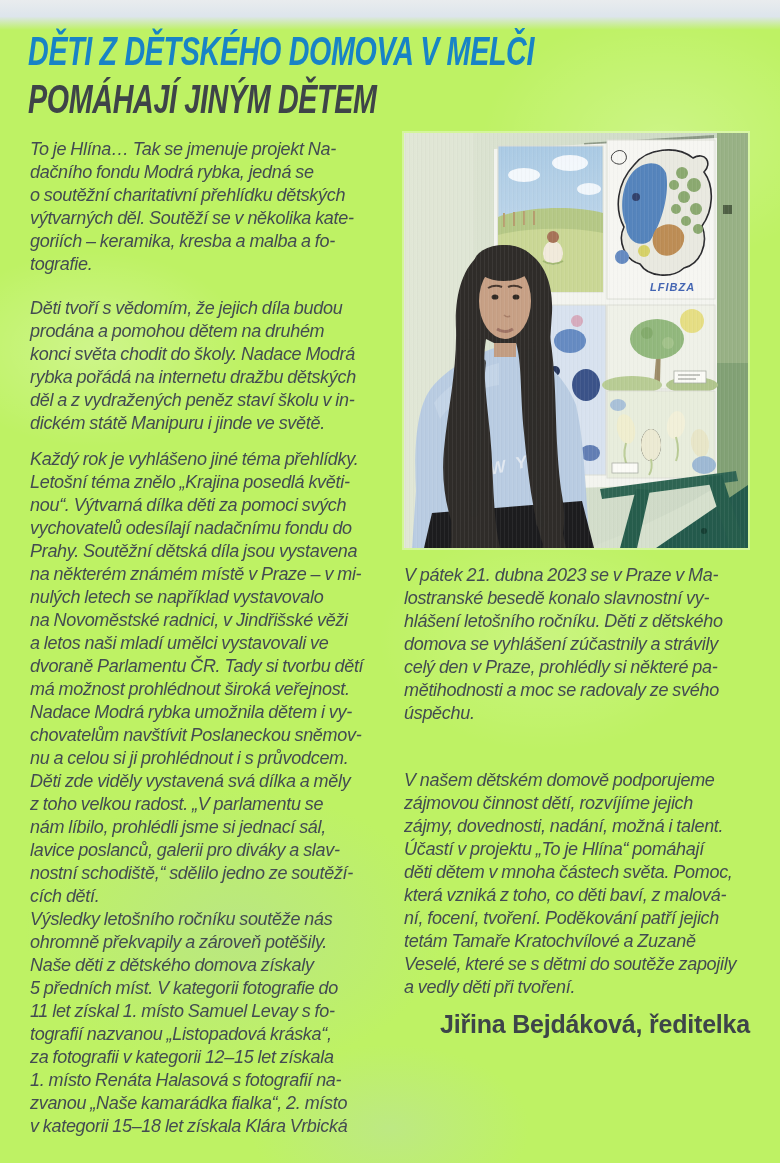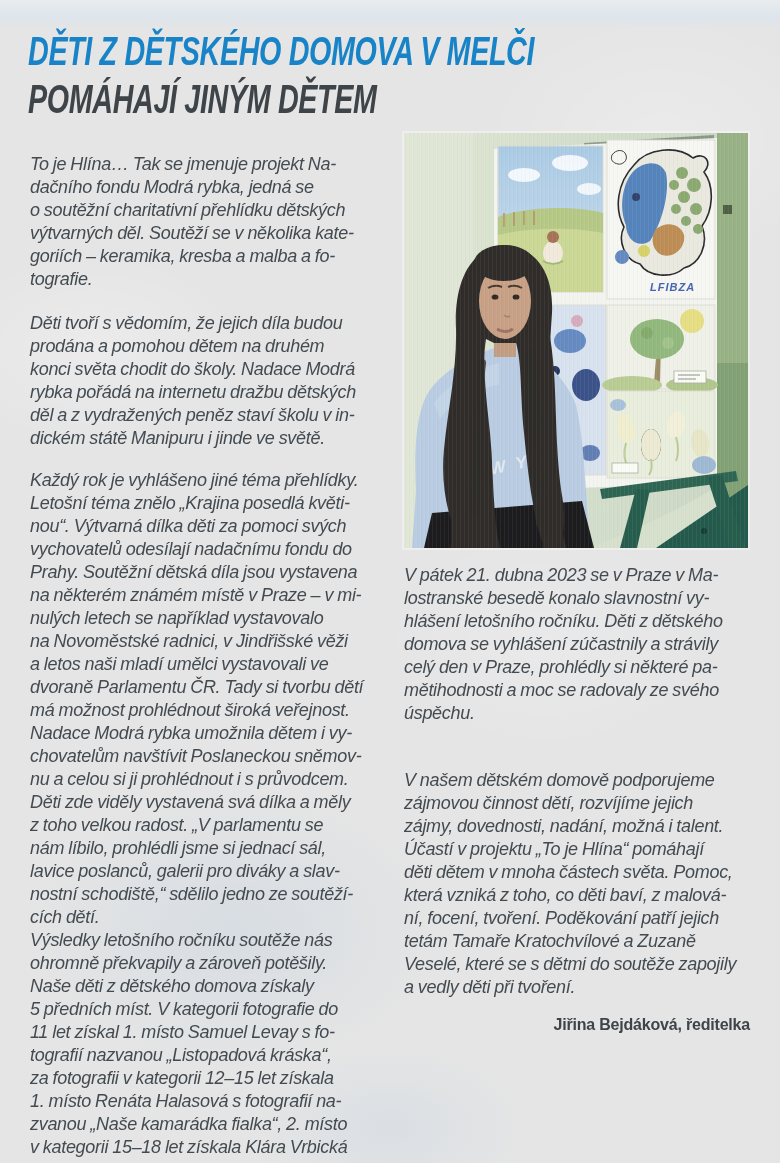--- a/index.html
+++ b/index.html
@@ -1,19 +1,19 @@
 <!DOCTYPE html>
 <html><head>
 <meta charset="utf-8">
 <style>
   html,body{margin:0;padding:0;}
   .page{
     position:relative;
     width:780px;height:1163px;
-    background:#e5e5e5;
+    background:#bef264;
     overflow:hidden;
     font-family:"Liberation Sans", sans-serif;
   }
   .page::before{ 
     content:"";position:absolute;inset:0;pointer-events:none;
     background:
       radial-gradient(220px 140px at 12% 30%, rgba(255,255,255,.25), transparent 70%),
       radial-gradient(260px 180px at 85% 12%, rgba(255,255,255,.22), transparent 70%),
       radial-gradient(300px 200px at 30% 80%, rgba(173,196,219,.25), transparent 70%),
       radial-gradient(240px 160px at 70% 55%, rgba(255,255,255,.18), transparent 70%),
@@ -36,35 +36,35 @@
 
   .col{position:absolute;font-style:italic;color:#434b51;}
   .col-left{left:30px;top:138px;width:366px;}
   .col-right{left:404px;top:133px;width:346px;}
   .para{
     margin:0;
     font-size:18px;line-height:23px;
     letter-spacing:-0.3px;word-spacing:-0.6px;
     white-space:pre;
   }
-  .mb21{margin-bottom:21px;margin-top:15px;} .mb19{margin-bottom:19px;}
+  .mb21{margin-bottom:21px;} .mb19{margin-bottom:13px;}
   .mb16{margin-bottom:0;} .mb22{margin-bottom:22px;} .mb14{margin-bottom:14px;margin-top:44px;}
 
   .photo{
     position:relative;width:344px;height:415px;margin-bottom:16px;
     box-shadow:0 0 0 2px rgba(255,255,255,.35);
   }
   .photo svg{display:block;filter:saturate(.92) contrast(.96) brightness(1.02) blur(.3px);}
   .photo::after{ 
     content:"";position:absolute;inset:0;pointer-events:none;
     background:repeating-linear-gradient(90deg, rgba(255,255,255,.06) 0 1px, rgba(0,0,0,.02) 1px 2px, transparent 2px 4px);
   }
   .signature{
     font-style:normal;font-weight:bold;
-    font-size:16px;line-height:23px;color:#3d4549;
+    font-size:25px;line-height:23px;color:#3d4549;
     text-align:right;letter-spacing:-0.2px;
   }
 </style>
 </head>
 <body>
 
 <div class="page">
   <div class="top-strip"></div>
 
   <div class="title-block">

